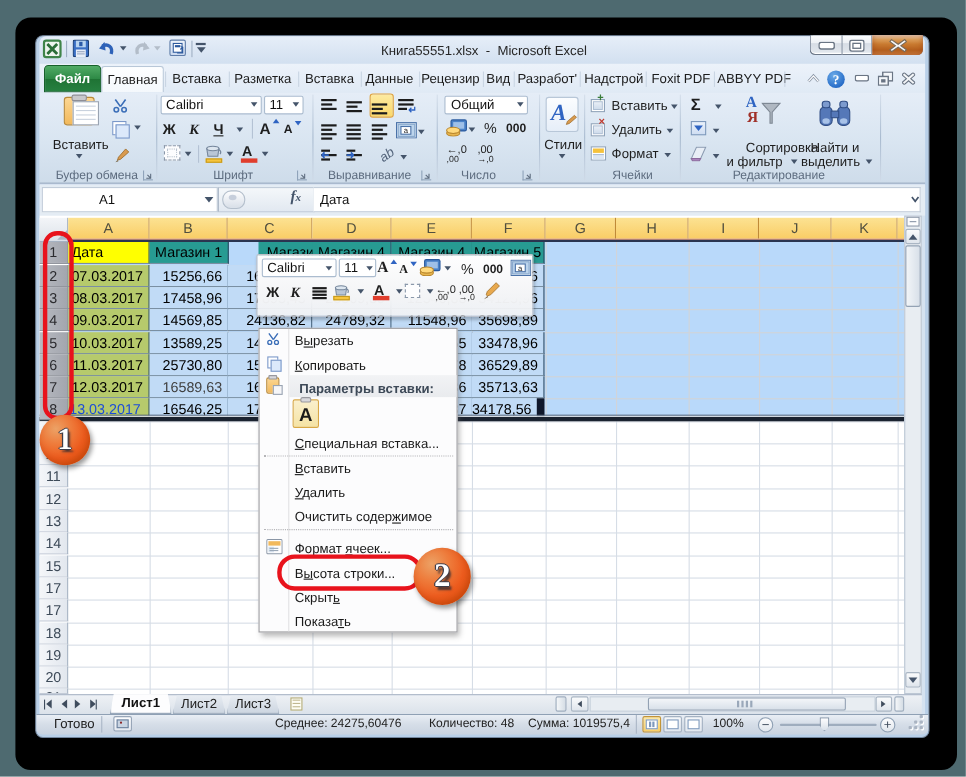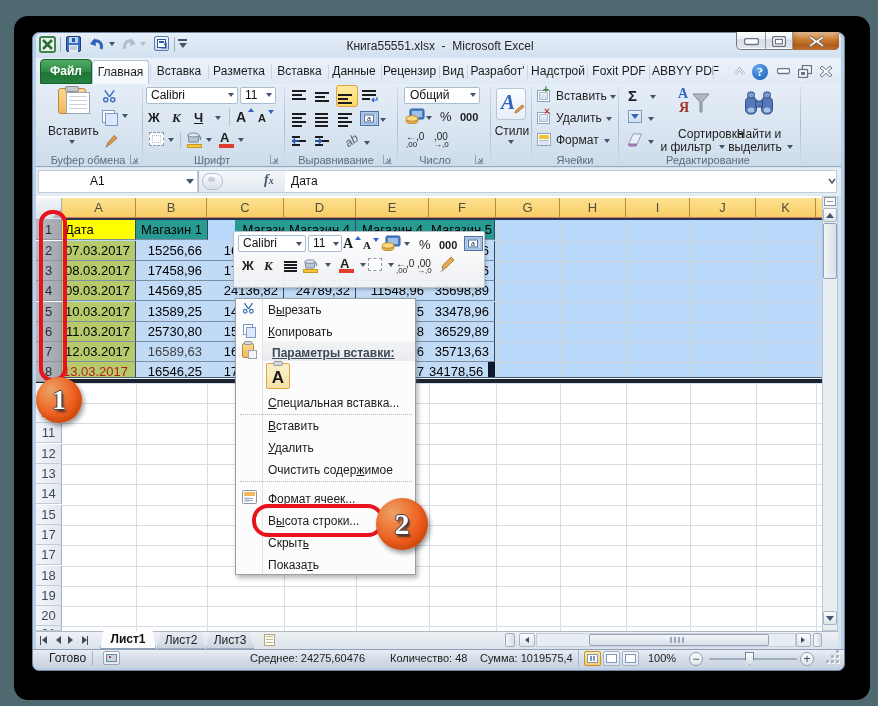--- a/index.html
+++ b/index.html
@@ -354,21 +354,21 @@
 <div class="a" style="left:207px;top:220px;width:77px;height:20px;background:#279b92;border-right:1px solid #2c4a66;border-bottom:1px solid #7a8fa2;font-size:13px;color:#000;line-height:20px;text-align:center;white-space:nowrap;overflow:hidden;margin-left:28px;">Магазин 2</div>
 <div class="a" style="left:284px;top:220px;width:72px;height:20px;background:#279b92;border-right:1px solid #2c4a66;border-bottom:1px solid #7a8fa2;font-size:13px;color:#000;line-height:20px;text-align:center;white-space:nowrap;overflow:hidden;">Магазин 4</div>
 <div class="a" style="left:356px;top:220px;width:74px;height:20px;background:#279b92;border-right:1px solid #2c4a66;border-bottom:1px solid #7a8fa2;font-size:13px;color:#000;line-height:20px;text-align:center;white-space:nowrap;overflow:hidden;">Магазин 4</div>
 <div class="a" style="left:429px;top:220px;width:66px;height:20px;background:#279b92;border-right:1px solid #2c4a66;border-bottom:1px solid #7a8fa2;font-size:13px;color:#000;line-height:20px;text-align:center;white-space:nowrap;overflow:hidden;">Магазин 5</div>
 <div class="a" style="left:62px;top:241px;width:74px;height:20px;background:#b6ca6c;border-right:1px solid #2c4a66;border-bottom:1px solid #7a8fa2;font-size:13px;color:#000;line-height:20px;text-align:right;padding-right:5px;white-space:nowrap;overflow:hidden;">07.03.2017</div>
 <div class="a" style="left:62px;top:261px;width:74px;height:20px;background:#b6ca6c;border-right:1px solid #2c4a66;border-bottom:1px solid #7a8fa2;font-size:13px;color:#000;line-height:20px;text-align:right;padding-right:5px;white-space:nowrap;overflow:hidden;">08.03.2017</div>
 <div class="a" style="left:62px;top:281px;width:74px;height:20px;background:#b6ca6c;border-right:1px solid #2c4a66;border-bottom:1px solid #7a8fa2;font-size:13px;color:#000;line-height:20px;text-align:right;padding-right:5px;white-space:nowrap;overflow:hidden;">09.03.2017</div>
 <div class="a" style="left:62px;top:302px;width:74px;height:20px;background:#b6ca6c;border-right:1px solid #2c4a66;border-bottom:1px solid #7a8fa2;font-size:13px;color:#000;line-height:20px;text-align:right;padding-right:5px;white-space:nowrap;overflow:hidden;">10.03.2017</div>
 <div class="a" style="left:62px;top:322px;width:74px;height:20px;background:#b6ca6c;border-right:1px solid #2c4a66;border-bottom:1px solid #7a8fa2;font-size:13px;color:#000;line-height:20px;text-align:right;padding-right:5px;white-space:nowrap;overflow:hidden;">11.03.2017</div>
 <div class="a" style="left:62px;top:342px;width:74px;height:20px;background:#b6ca6c;border-right:1px solid #2c4a66;border-bottom:1px solid #7a8fa2;font-size:13px;color:#000;line-height:20px;text-align:right;padding-right:5px;white-space:nowrap;overflow:hidden;">12.03.2017</div>
-<div class="a" style="left:62px;top:362px;width:74px;height:20px;background:#b6ca6c;border-right:1px solid #2c4a66;border-bottom:1px solid #7a8fa2;font-size:13px;color:#b91c1c;line-height:20px;text-align:right;padding-right:7px;white-space:nowrap;overflow:hidden;">13.03.2017</div>
+<div class="a" style="left:62px;top:362px;width:74px;height:20px;background:#b6ca6c;border-right:1px solid #2c4a66;border-bottom:1px solid #7a8fa2;font-size:13px;color:#1d4ed8;line-height:20px;text-align:right;padding-right:7px;white-space:nowrap;overflow:hidden;">13.03.2017</div>
 <div class="a" style="left:136px;top:241px;width:72px;height:20px;background:#c1dbf6;border-right:1px solid #2c4a66;border-bottom:1px solid #7a8fa2;font-size:13px;color:#000;line-height:20px;text-align:right;padding-right:5px;white-space:nowrap;overflow:hidden;">15256,66</div>
 <div class="a" style="left:136px;top:261px;width:72px;height:20px;background:#c1dbf6;border-right:1px solid #2c4a66;border-bottom:1px solid #7a8fa2;font-size:13px;color:#000;line-height:20px;text-align:right;padding-right:5px;white-space:nowrap;overflow:hidden;">17458,96</div>
 <div class="a" style="left:136px;top:281px;width:72px;height:20px;background:#c1dbf6;border-right:1px solid #2c4a66;border-bottom:1px solid #7a8fa2;font-size:13px;color:#000;line-height:20px;text-align:right;padding-right:5px;white-space:nowrap;overflow:hidden;">14569,85</div>
 <div class="a" style="left:136px;top:302px;width:72px;height:20px;background:#c1dbf6;border-right:1px solid #2c4a66;border-bottom:1px solid #7a8fa2;font-size:13px;color:#000;line-height:20px;text-align:right;padding-right:5px;white-space:nowrap;overflow:hidden;">13589,25</div>
 <div class="a" style="left:136px;top:322px;width:72px;height:20px;background:#c1dbf6;border-right:1px solid #2c4a66;border-bottom:1px solid #7a8fa2;font-size:13px;color:#000;line-height:20px;text-align:right;padding-right:5px;white-space:nowrap;overflow:hidden;">25730,80</div>
 <div class="a" style="left:136px;top:342px;width:72px;height:20px;background:#c1dbf6;border-right:1px solid #2c4a66;border-bottom:1px solid #7a8fa2;font-size:13px;color:#404040;line-height:20px;text-align:right;padding-right:5px;white-space:nowrap;overflow:hidden;">16589,63</div>
 <div class="a" style="left:136px;top:362px;width:72px;height:20px;background:#c1dbf6;border-right:1px solid #2c4a66;border-bottom:1px solid #7a8fa2;font-size:13px;color:#000;line-height:20px;text-align:right;padding-right:5px;white-space:nowrap;overflow:hidden;">16546,25</div>
 <div class="a" style="left:207px;top:241px;width:77px;height:20px;background:#c1dbf6;border-right:1px solid #2c4a66;border-bottom:1px solid #7a8fa2;font-size:13px;color:#000;line-height:20px;text-align:right;padding-right:5px;white-space:nowrap;overflow:hidden;">16895,55</div>
 <div class="a" style="left:207px;top:261px;width:77px;height:20px;background:#c1dbf6;border-right:1px solid #2c4a66;border-bottom:1px solid #7a8fa2;font-size:13px;color:#000;line-height:20px;text-align:right;padding-right:5px;white-space:nowrap;overflow:hidden;">17895,45</div>
 <div class="a" style="left:207px;top:281px;width:77px;height:20px;background:#c1dbf6;border-right:1px solid #2c4a66;border-bottom:1px solid #7a8fa2;font-size:13px;color:#000;line-height:20px;text-align:right;padding-right:5px;white-space:nowrap;overflow:hidden;">24136,82</div>
@@ -558,21 +558,21 @@
 <div class="a" style="left:268px;top:303px;width:144px;height:15px;font-size:12px;color:#1a1a1a;white-space:nowrap;">В<span style="text-decoration:underline">ы</span>резать</div>
 <svg class="a" style="left:242px;top:302px;" width="13" height="12" viewBox="0 0 16 14">
     <path d="M3 1 L8 8 M13 1 L8 8" stroke="#3c6fb8" stroke-width="1.6" fill="none"></path>
     <circle cx="4" cy="11" r="2.2" fill="none" stroke="#3c6fb8" stroke-width="1.5"></circle>
     <circle cx="11.5" cy="11" r="2.2" fill="none" stroke="#3c6fb8" stroke-width="1.5"></circle>
   </svg>
 <div class="a" style="left:268px;top:325px;width:144px;height:15px;font-size:12px;color:#1a1a1a;white-space:nowrap;"><span style="text-decoration:underline">К</span>опировать</div>
 <div class="a" style="left:243px;top:324px;width:10px;height:11px;background:#fff;border:1px solid #7b98c9;"></div>
 <div class="a" style="left:246px;top:327px;width:10px;height:11px;background:#dce9fb;border:1px solid #7b98c9;"></div>
 <div class="a" style="left:263px;top:341px;width:152px;height:20px;background:linear-gradient(#f2f3f5,#e9ebee);"></div>
-<div class="a" style="left:272px;top:346px;width:140px;height:15px;font-size:12px;color:#3e4a58;font-weight:bold;white-space:nowrap;text-decoration:underline;">Параметры вставки:</div>
+<div class="a" style="left:272px;top:346px;width:140px;height:15px;font-size:12px;color:#3e4a58;font-weight:bold;white-space:nowrap;">Параметры вставки:</div>
 <div class="a" style="left:242px;top:343px;width:12px;height:15px;background:linear-gradient(#fcd692,#f2b95c);border:1px solid #ba8a3a;border-radius:2px;"></div>
 <div class="a" style="left:244px;top:341px;width:8px;height:4px;background:#d8d8dc;border:1px solid #98989e;border-radius:1px;"></div>
 <div class="a" style="left:248px;top:350px;width:9px;height:9px;background:#f6f6f8;border:1px solid #9aa4b2;"></div>
 <div class="a" style="left:266px;top:363px;width:24px;height:26px;background:linear-gradient(#faf0cd,#f5e3a4);border:1px solid #d8a846;border-radius:2px;"></div>
 <div class="a" style="left:273px;top:361px;width:10px;height:5px;background:#d8d8dc;border:1px solid #98989e;border-radius:2px;"></div>
 <div class="a" style="left:269px;top:368px;width:18px;height:19px;font-size:17px;font-weight:bold;color:#1a1a1a;text-align:center;line-height:19px;">А</div>
 <div class="a" style="left:268px;top:396px;width:144px;height:15px;font-size:12px;color:#1a1a1a;white-space:nowrap;"><span style="text-decoration:underline">С</span>пециальная вставка...</div>
 <div class="a" style="left:240px;top:414px;width:172px;height:1px;border-top:1px dotted #b5b5b8;"></div>
 <div class="a" style="left:268px;top:419px;width:144px;height:15px;font-size:12px;color:#1a1a1a;white-space:nowrap;"><span style="text-decoration:underline">В</span>ставить</div>
 <div class="a" style="left:268px;top:441px;width:144px;height:15px;font-size:12px;color:#1a1a1a;white-space:nowrap;"><span style="text-decoration:underline">У</span>далить</div>

